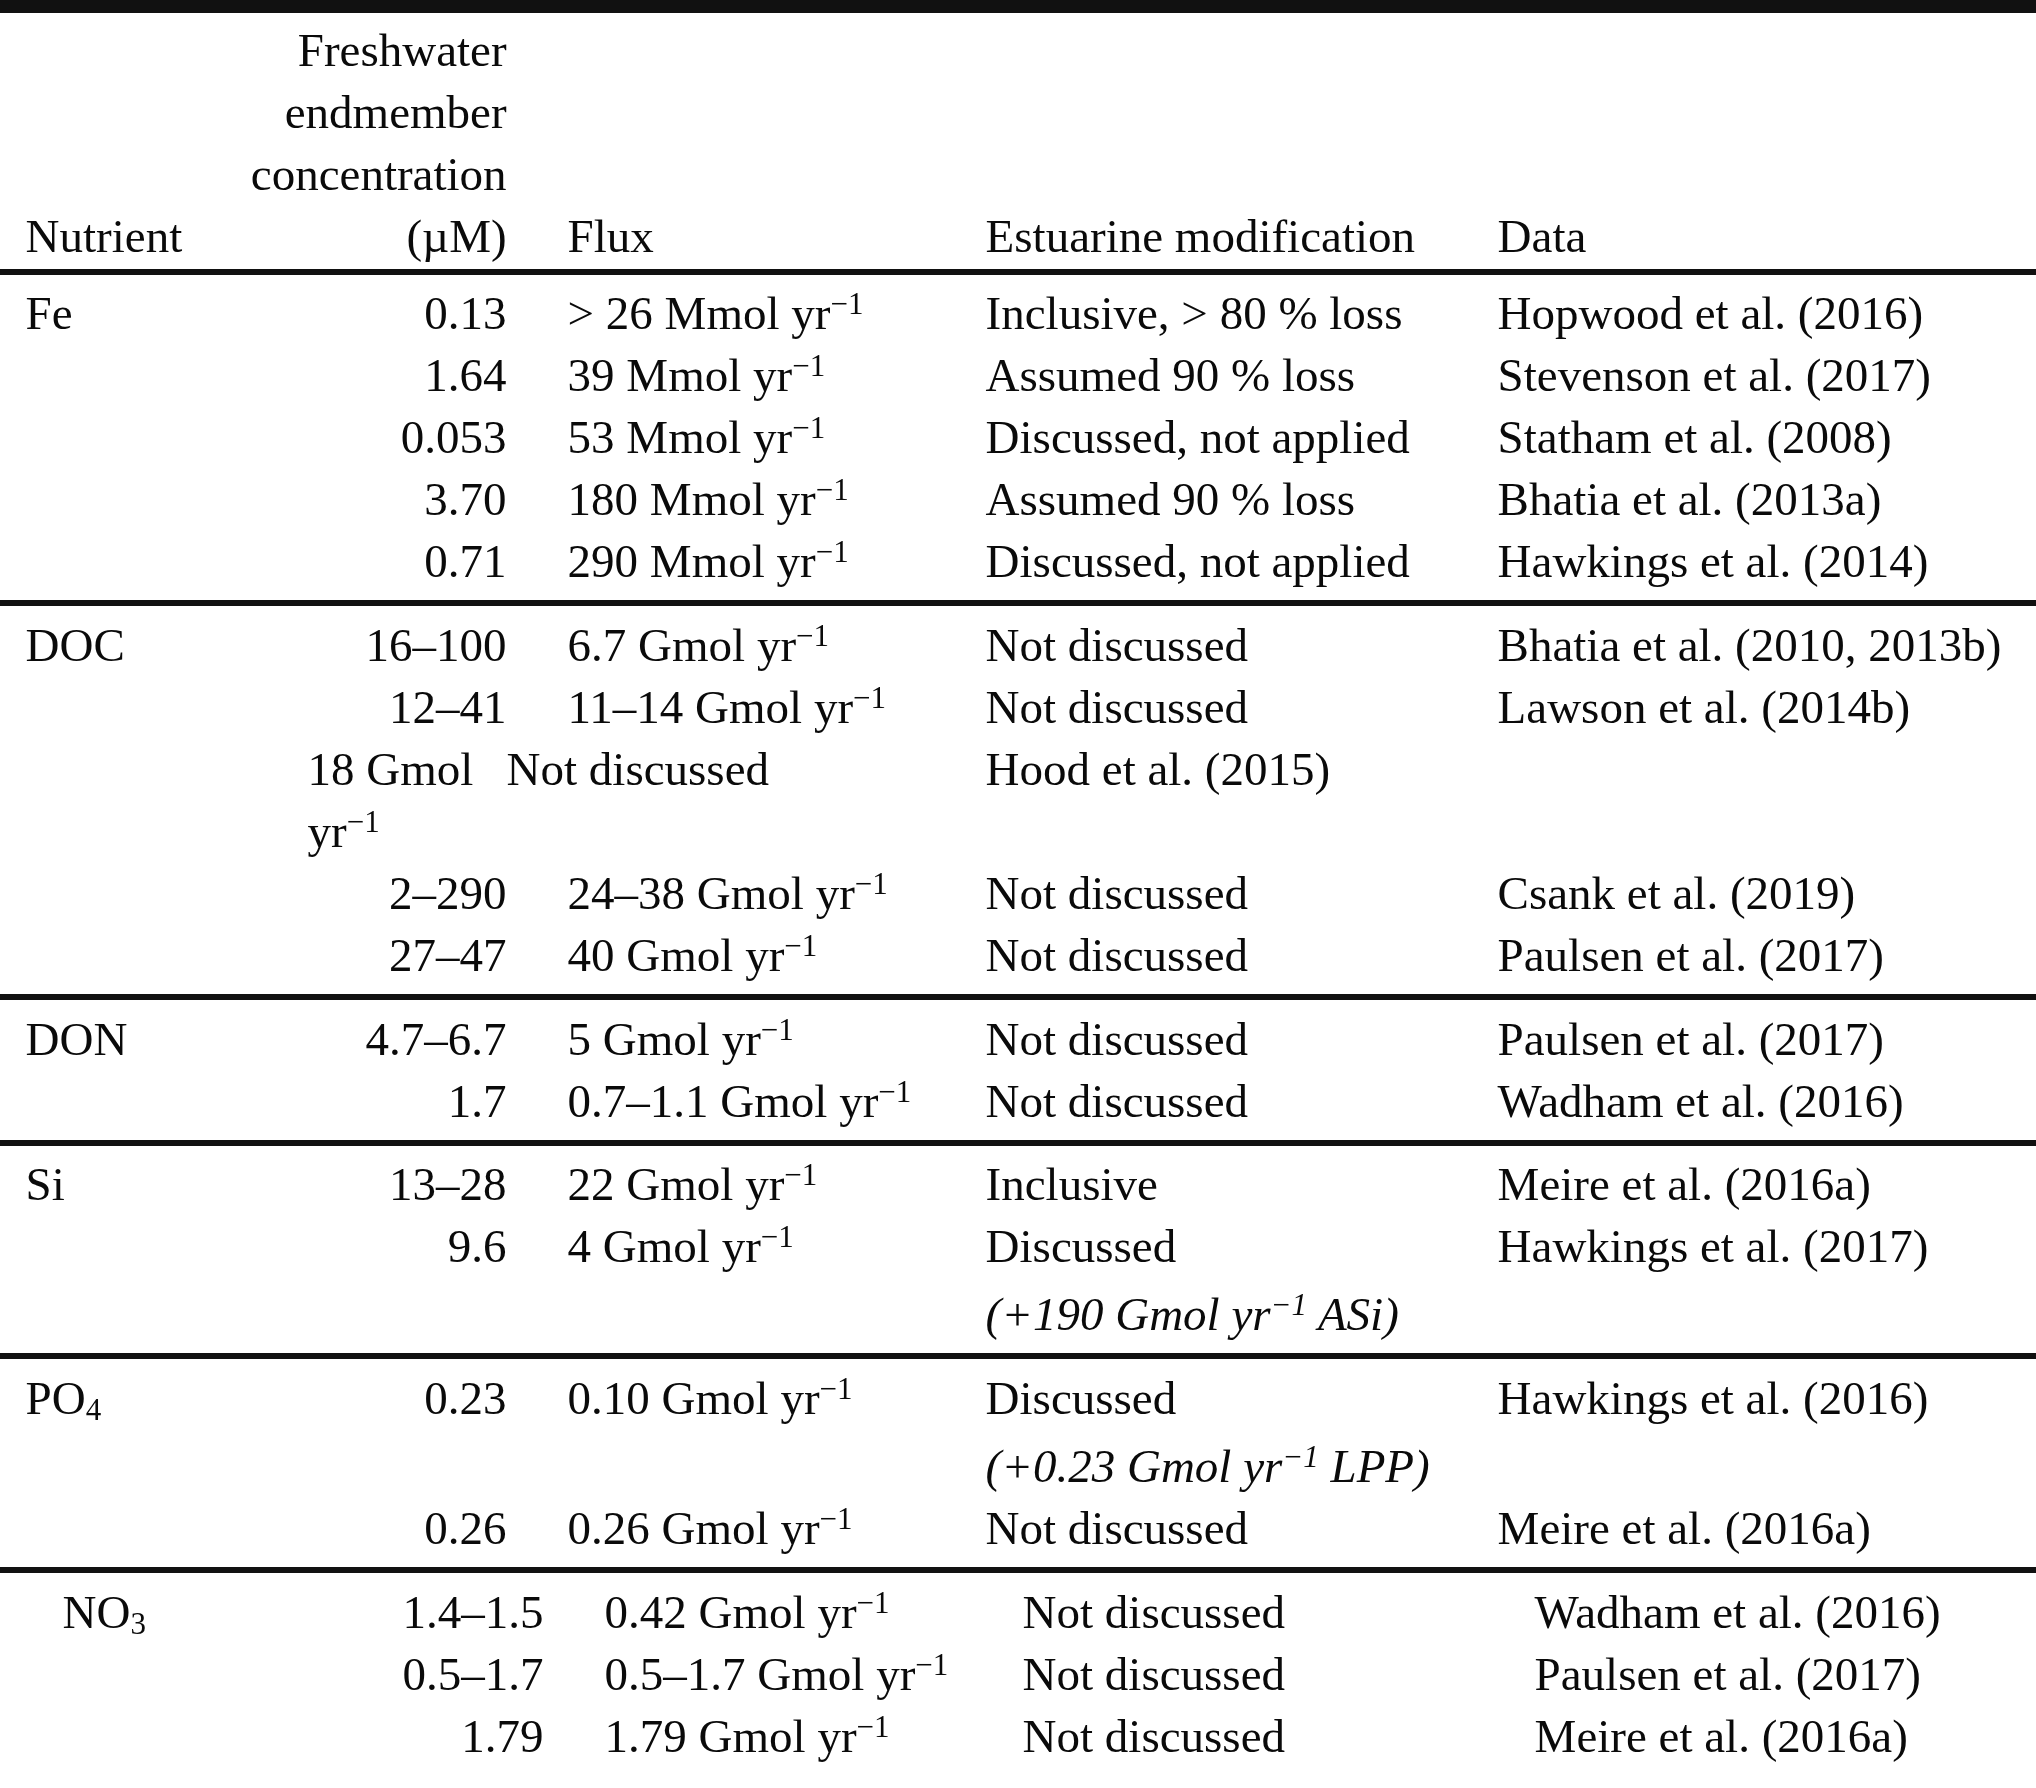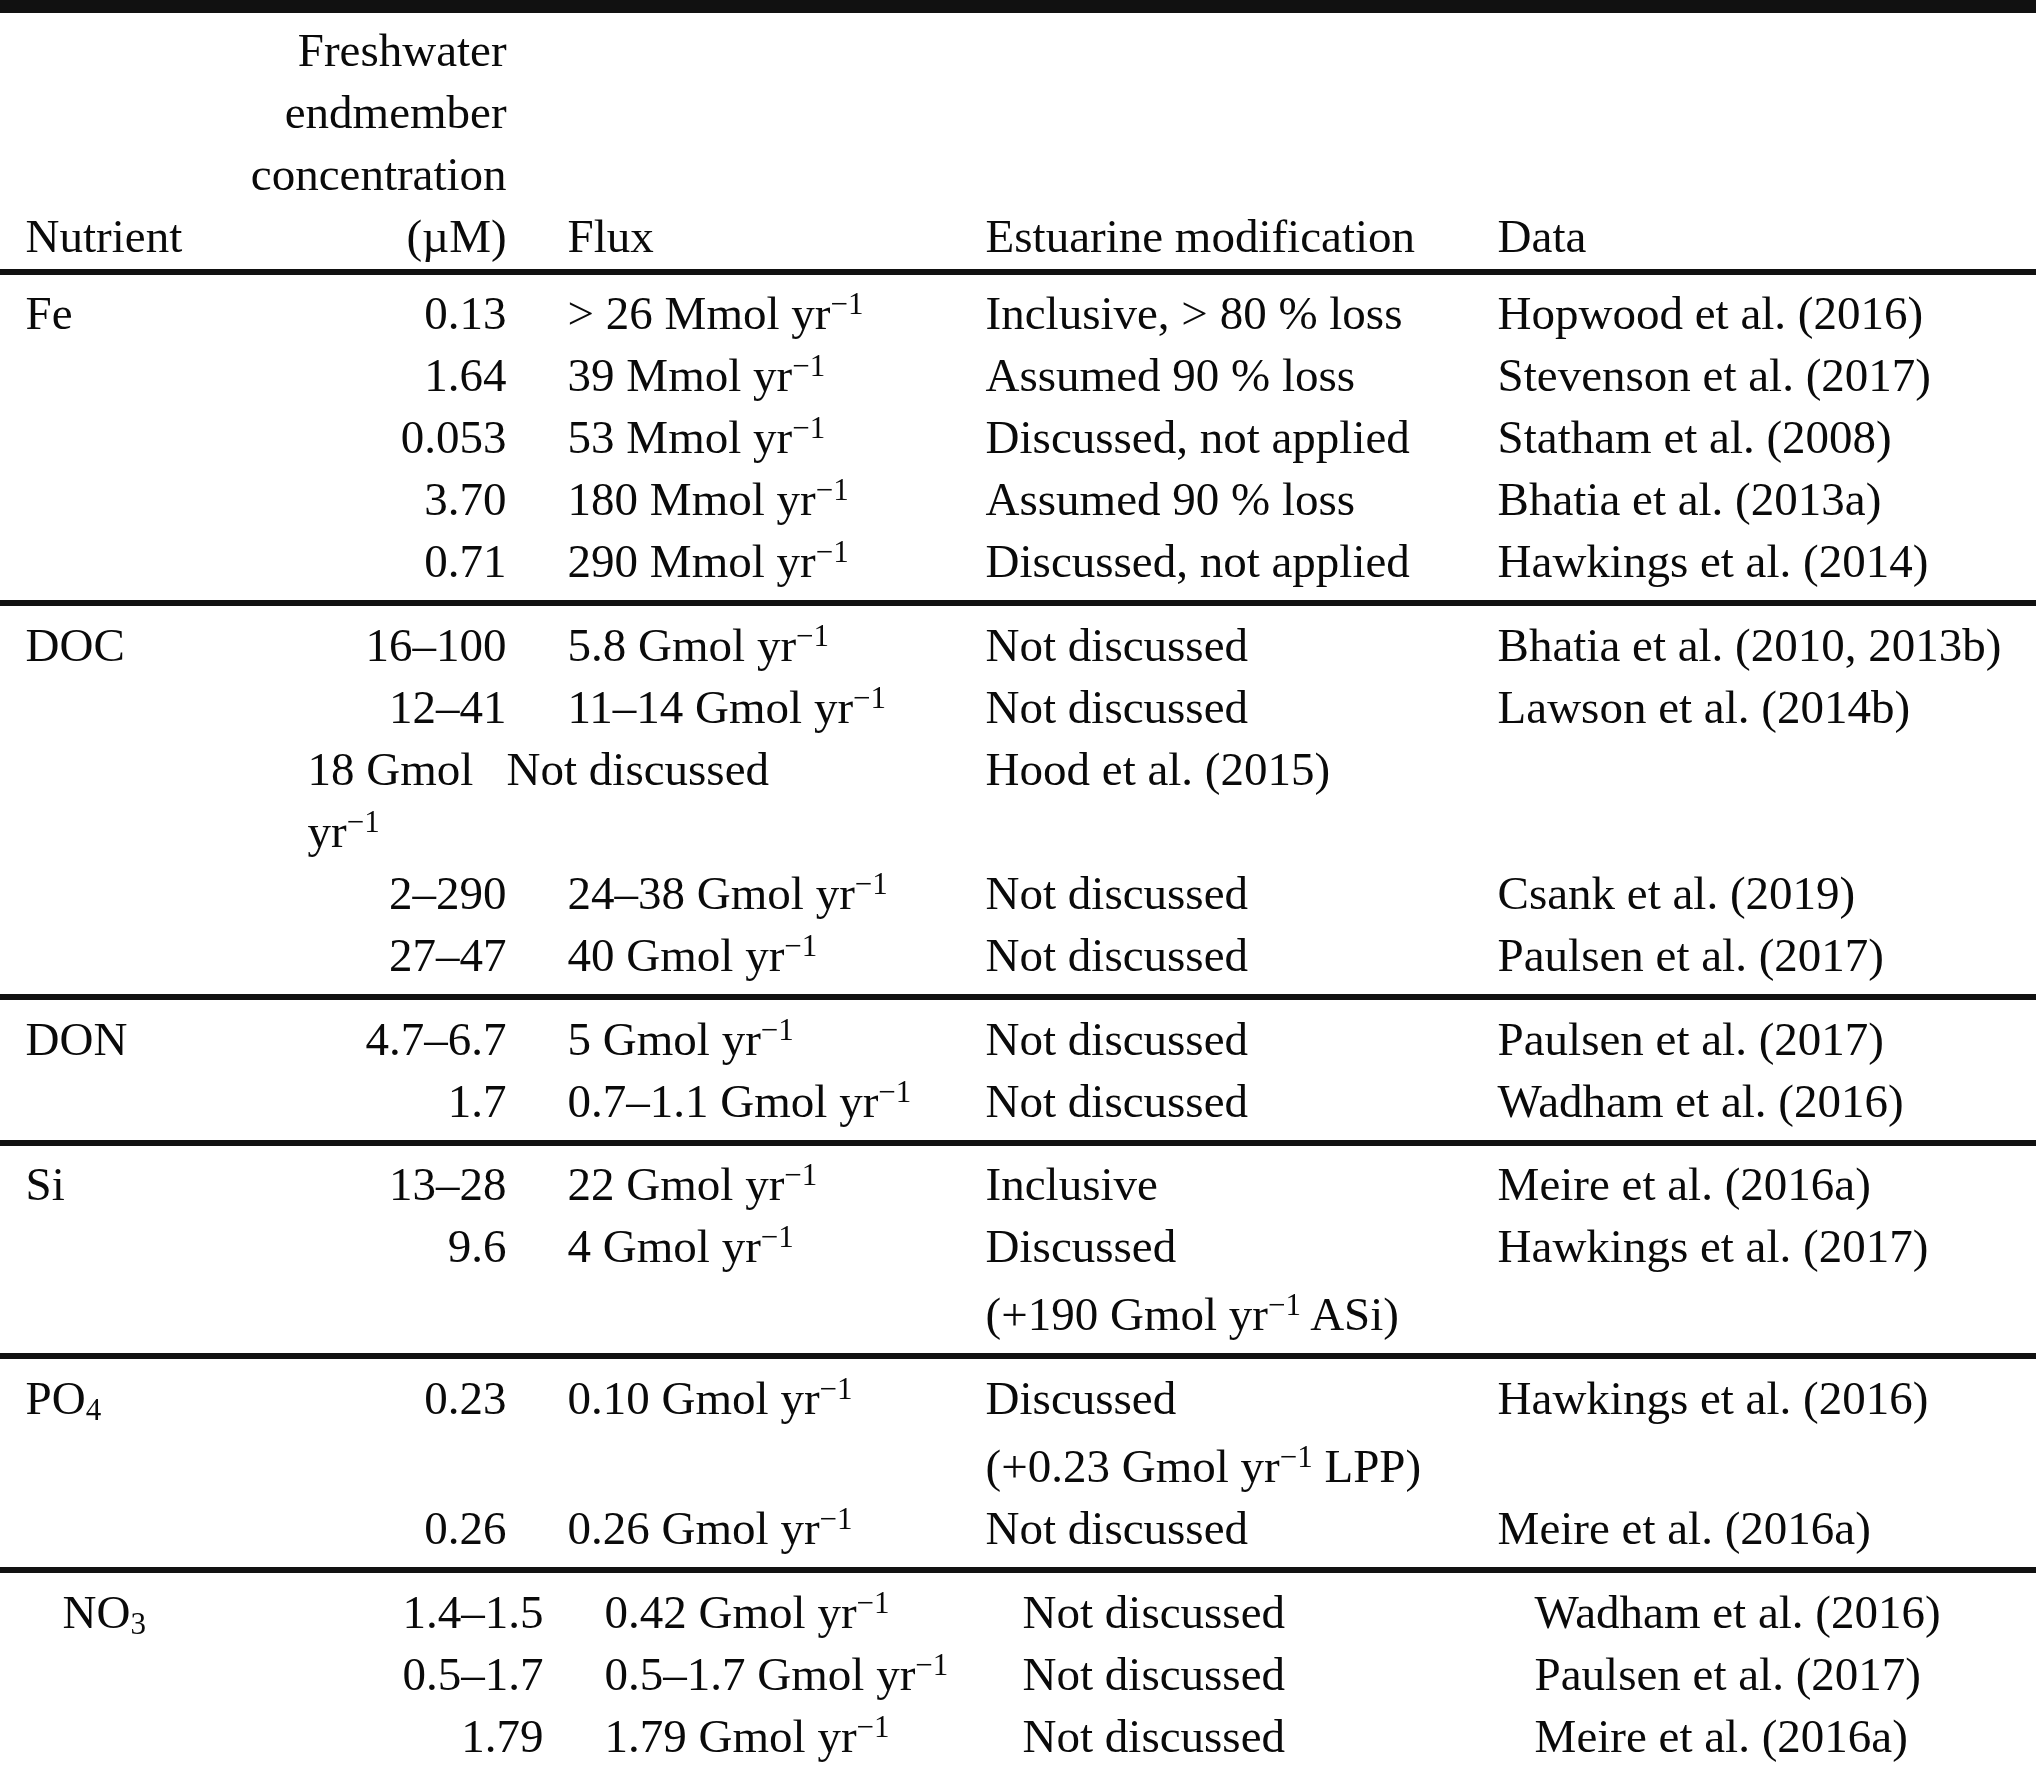--- a/index.html
+++ b/index.html
@@ -29,21 +29,21 @@
   }
   .header-row { align-items: end; padding-top: 5.9px; padding-bottom: 2px; }
   .c { min-width: 0; }
   .c2 { text-align: right; }
   .c3 { padding-left: 61px; }
   .hline { display: block; }
   .group { padding: 7.9px 0; }
   .group:last-of-type { padding-bottom: 59px; padding-left: 37px; }
   sup { font-size: 0.66em; line-height: 0; vertical-align: 0.5em; }
   sub { font-size: 0.66em; line-height: 0; vertical-align: -0.18em; }
-  .e2 { margin-top: 5.9px; }
+  .e2 { margin-top: 5.9px; font-style: italic; }
 </style>
 </head>
 <body>
 
 <div class="page">
 
   <div class="rule thick-top"></div>
 
   <div class="grid header-row">
     <div class="c c1">Nutrient</div>
@@ -115,21 +115,21 @@
 
     </div>
     <div class="c c5">Hawkings et al. (2014)</div>
   </div>
 </div>
       <div class="rule mid"></div>
       <div class="group">
   <div class="grid row">
     <div class="c c1"><span class="nm">DOC</span><sub class="nsub"></sub></div>
     <div class="c c2">16–100</div>
-    <div class="c c3"><span class="fm">5.8 Gmol yr</span><sup class="fs">−1</sup></div>
+    <div class="c c3"><span class="fm">6.7 Gmol yr</span><sup class="fs">−1</sup></div>
     <div class="c c4">
       <div class="e1">Not discussed</div>
 
     </div>
     <div class="c c5">Bhatia et al. (2010, 2013b)</div>
   </div>
 
   <div class="grid row">
     <div class="c c1"><span class="nm"></span><sub class="nsub"></sub></div>
     <div class="c c2">12–41</div>

